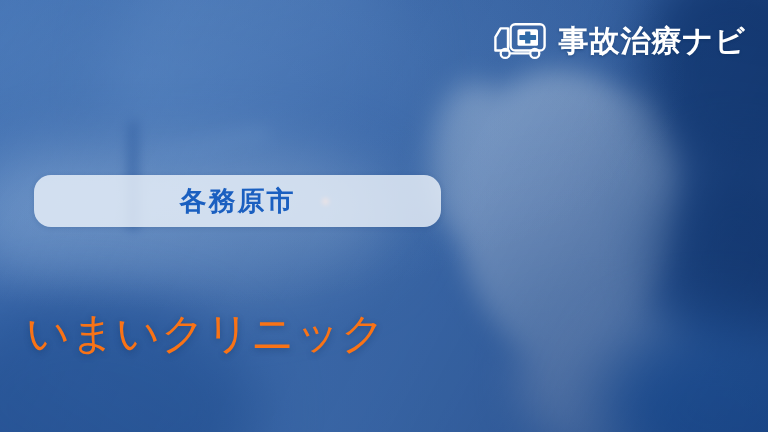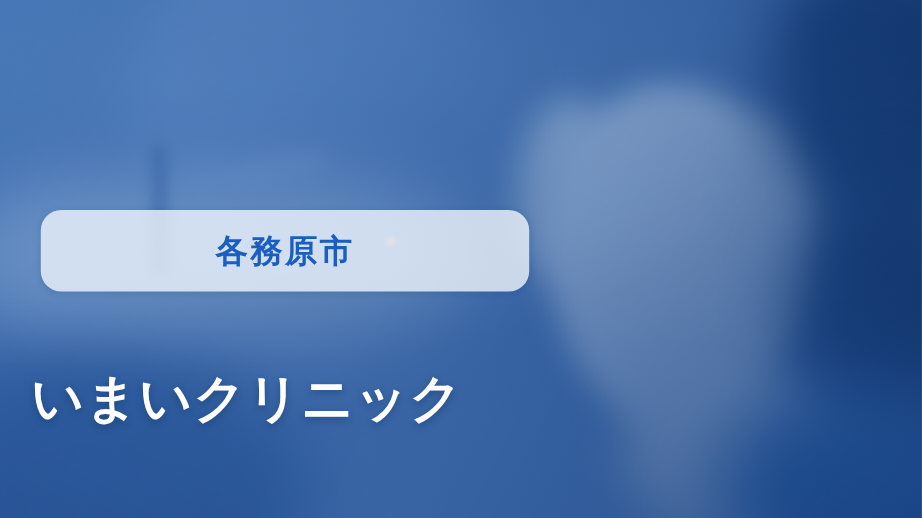--- a/index.html
+++ b/index.html
@@ -180,21 +180,21 @@
     white-space: nowrap;
     text-shadow: 0 1px 3px rgba(12,44,88,0.45);
   }
 
   
   .badge {
     position: absolute;
     left: 34px;
     top: 175px;
     width: 407px;
-    height: 68px;
+    height: 52px;
     border-radius: 17px;
     background: rgba(238,244,251,0.80);
     box-shadow: 0 1px 5px rgba(20,56,105,0.18);
     display: flex;
     align-items: center;
     justify-content: center;
   }
   .badge-text {
     color: #1a5fc0;
     font-size: 27px;
@@ -202,23 +202,23 @@
     letter-spacing: 2px;
     line-height: 1;
     white-space: nowrap;
   }
 
   
   .title {
     position: absolute;
     left: 26px;
     top: 280px;
-    color: #ffffff;
+    color: #f97316;
     font-size: 43px;
-    font-weight: bold;
+    font-weight: normal;
     letter-spacing: 1px;
     line-height: 1.15;
     white-space: nowrap;
     text-shadow: 0 2px 6px rgba(14,48,94,0.40);
   }
 
   
   .subtitle {
     position: absolute;
     left: 33px;
@@ -252,20 +252,44 @@
     <div class="blob b-dark-bl"></div>
     <div class="blob b-bright-br"></div>
     <div class="blob b-speck"></div>
   </div>
 
   <div class="tint"></div>
   <div class="tint2"></div>
 
   <div class="content">
 
+    <div class="logo">
+      <svg class="logo-icon" viewBox="0 0 56 42">
+        <g fill="none" stroke="#ffffff" stroke-width="2.4" stroke-linejoin="round" stroke-linecap="round">
+
+          <path d="M3.4 17.2 L8.6 8.4 L16 8.4 L16 30.5 L3.4 30.5 Z"></path>
+
+          <rect x="18.6" y="4.2" width="34" height="26.3" rx="4.6"></rect>
+        </g>
+
+        <rect x="25.5" y="9.2" width="20.5" height="16.6" rx="1.6" fill="#ffffff"></rect>
+        <g fill="#2f6ba8">
+          <rect x="33.1" y="11.4" width="5.3" height="12.2" rx="0.7"></rect>
+          <rect x="27.4" y="15.1" width="16.7" height="4.9" rx="0.7"></rect>
+        </g>
+
+        <g fill="none" stroke="#ffffff" stroke-width="2.3">
+          <circle cx="13.2" cy="33.4" r="4.5"></circle>
+          <circle cx="42.8" cy="33.4" r="4.5"></circle>
+        </g>
+
+        <path d="M18.2 33.4 L37.6 33.4" stroke="#ffffff" stroke-width="2.2" stroke-linecap="round"></path>
+      </svg>
+      <span class="logo-text">事故治療ナビ</span>
+    </div>
 
     <div class="badge">
       <span class="badge-text">各務原市</span>
     </div>
 
     <h1 class="title">いまいクリニック</h1>
 
 
   </div>
 </div>

